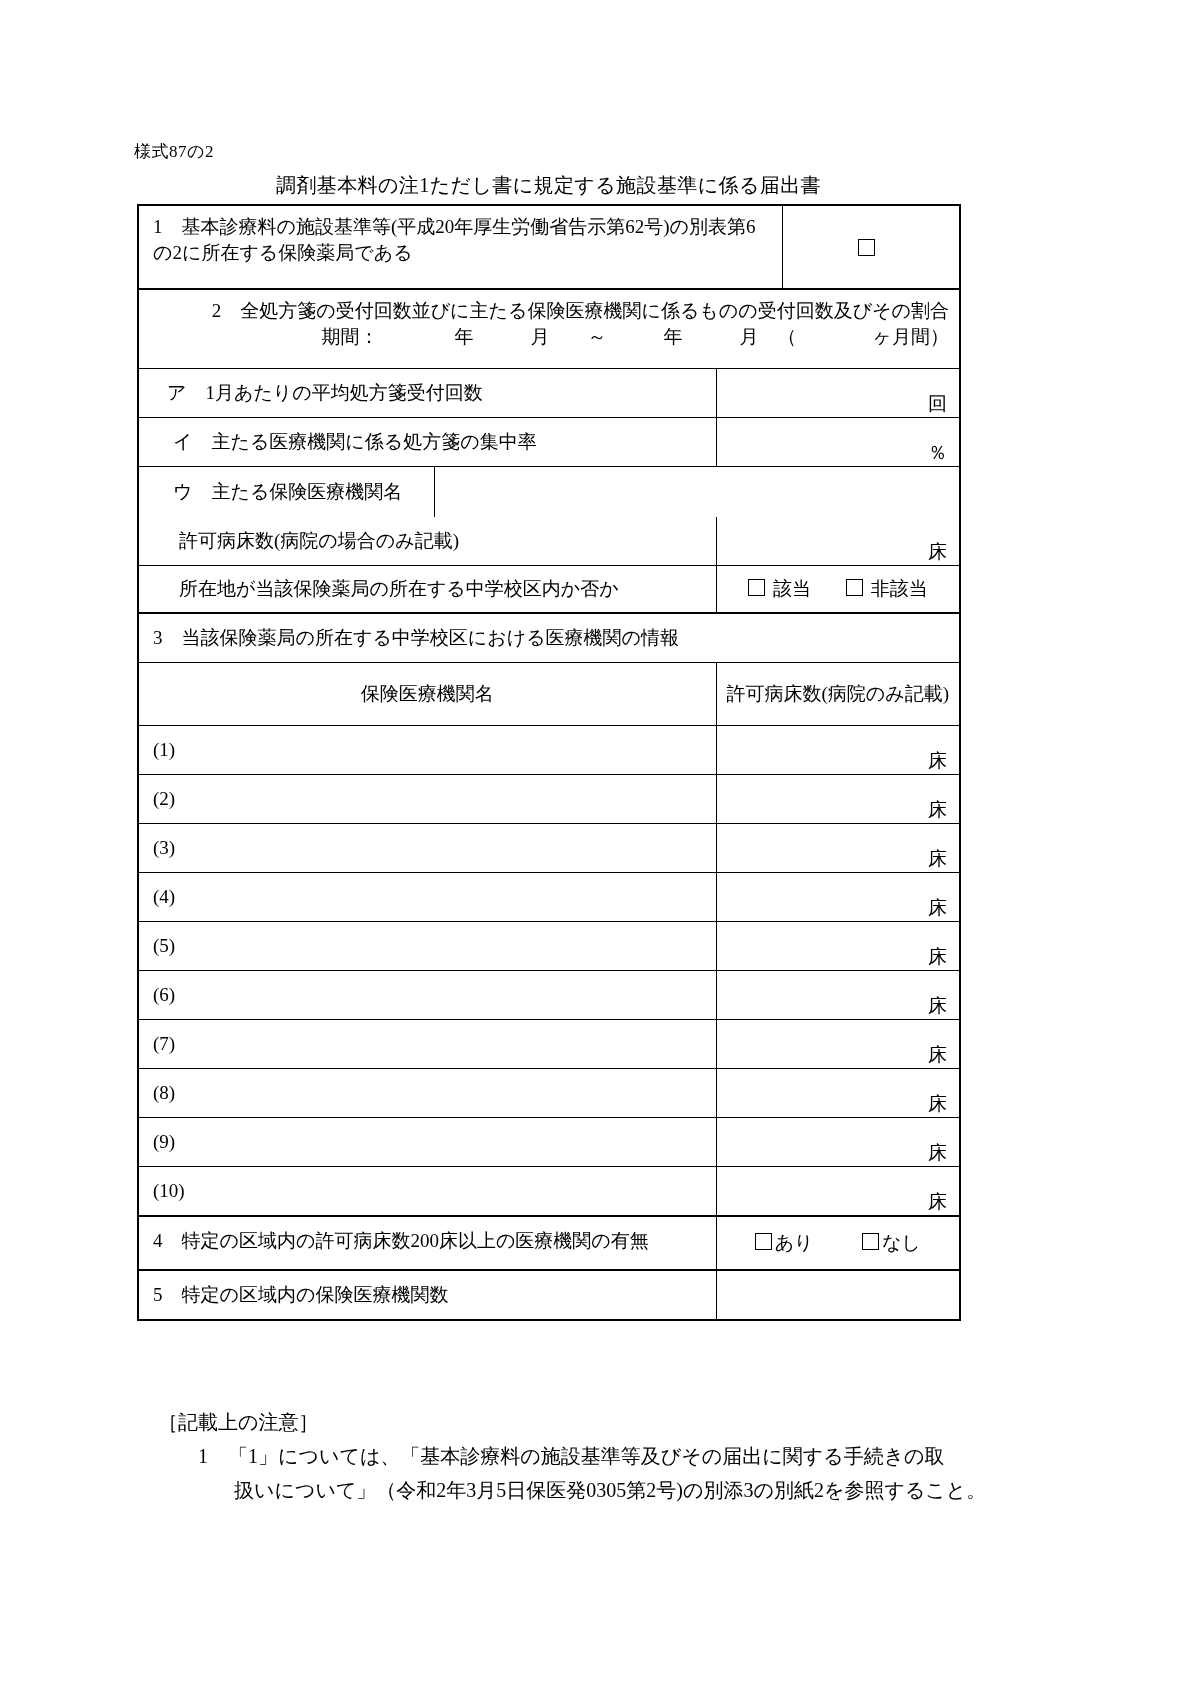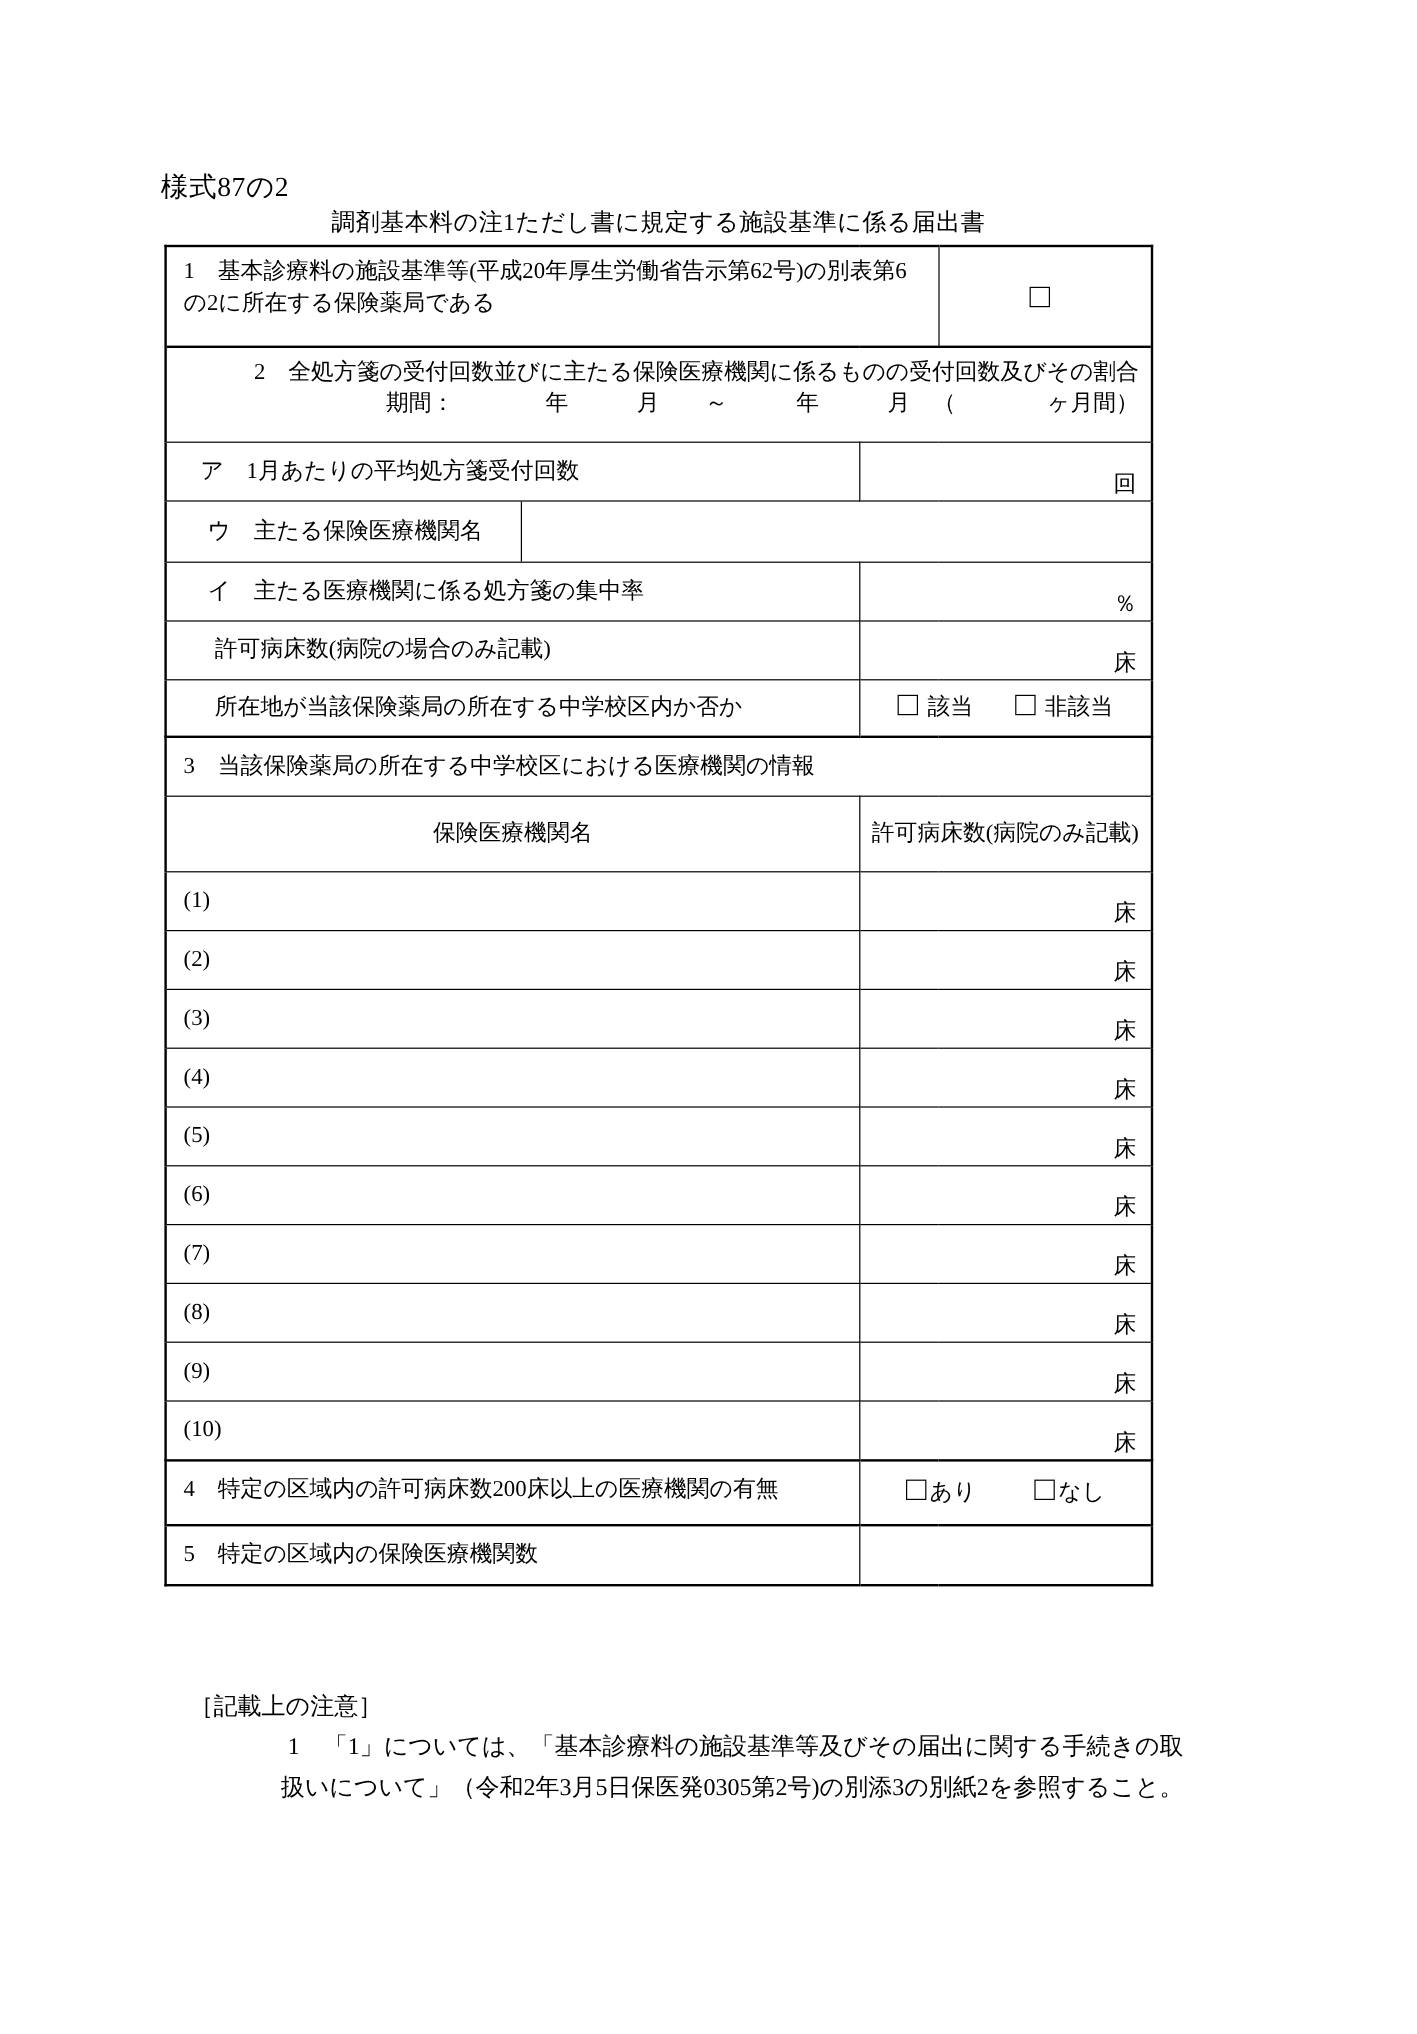--- a/index.html
+++ b/index.html
@@ -21,21 +21,21 @@
     width: 1181px;
     height: 1695px;
     overflow: hidden;
   }
 
   
   .form-no {
     position: absolute;
     left: 134px;
     top: 140px;
-    font-size: 23px;
+    font-size: 17px;
     letter-spacing: 0.5px;
     white-space: nowrap;
   }
   .doc-title {
     position: absolute;
     left: 276px;
     top: 172px;
     font-size: 20px;
     letter-spacing: 0.4px;
     white-space: nowrap;
@@ -138,21 +138,21 @@
   
   .notes {
     position: absolute;
     left: 158px;
     top: 1412px;
     font-size: 20px;
     line-height: 1.0;
     white-space: nowrap;
   }
   .notes .nline { margin-bottom: 14px; }
-  .notes .n-ind1 { padding-left: 40px; text-align: right; }
+  .notes .n-ind1 { padding-left: 40px; }
   .notes .n-ind2 { padding-left: 76px; }
 </style>
 </head>
 <body>
 
 <div class="page">
 
   <div class="form-no">様式87の2</div>
   <div class="doc-title">調剤基本料の注1ただし書に規定する施設基準に係る届出書</div>
 
@@ -187,20 +187,30 @@
       </td>
     </tr>
 
     <tr>
       <td class="bl-thick">
         <div class="vcenter ind" style="height:48px;padding-left:28px;">ア　1月あたりの平均処方箋受付回数</div>
       </td>
       <td colspan="2" class="br-thick unit-cell">
         <div style="height:48px;"></div>
         <span class="unit">回</span>
+      </td>
+    </tr>
+
+    <tr>
+      <td class="bl-thick">
+        <div class="vcenter ind" style="height:48px;">イ　主たる医療機関に係る処方箋の集中率</div>
+      </td>
+      <td colspan="2" class="br-thick unit-cell">
+        <div style="height:48px;"></div>
+        <span class="unit">％</span>
       </td>
     </tr>
 
     <tr>
       <td colspan="3" class="bl-thick br-thick no-bb" style="padding:0;">
         <table style="width:100%;border-collapse:collapse;table-layout:fixed;">
           <colgroup>
                 <col style="width:295px">
                 <col>
               </colgroup>
@@ -212,30 +222,20 @@
             <td style="border:none;padding:0;">
               <div class="vcenter" style="height:50px;"></div>
             </td>
           </tr>
         </tbody>
             </table>
       </td>
     </tr>
 
     <tr>
-      <td class="bl-thick">
-        <div class="vcenter ind" style="height:48px;">イ　主たる医療機関に係る処方箋の集中率</div>
-      </td>
-      <td colspan="2" class="br-thick unit-cell">
-        <div style="height:48px;"></div>
-        <span class="unit">％</span>
-      </td>
-    </tr>
-
-    <tr>
       <td class="bl-thick no-bt">
         <div class="vcenter ind2" style="height:48px;">許可病床数(病院の場合のみ記載)</div>
       </td>
       <td colspan="2" class="br-thick unit-cell no-bt">
         <div style="height:48px;"></div>
         <span class="unit">床</span>
       </td>
     </tr>
 
     <tr>

